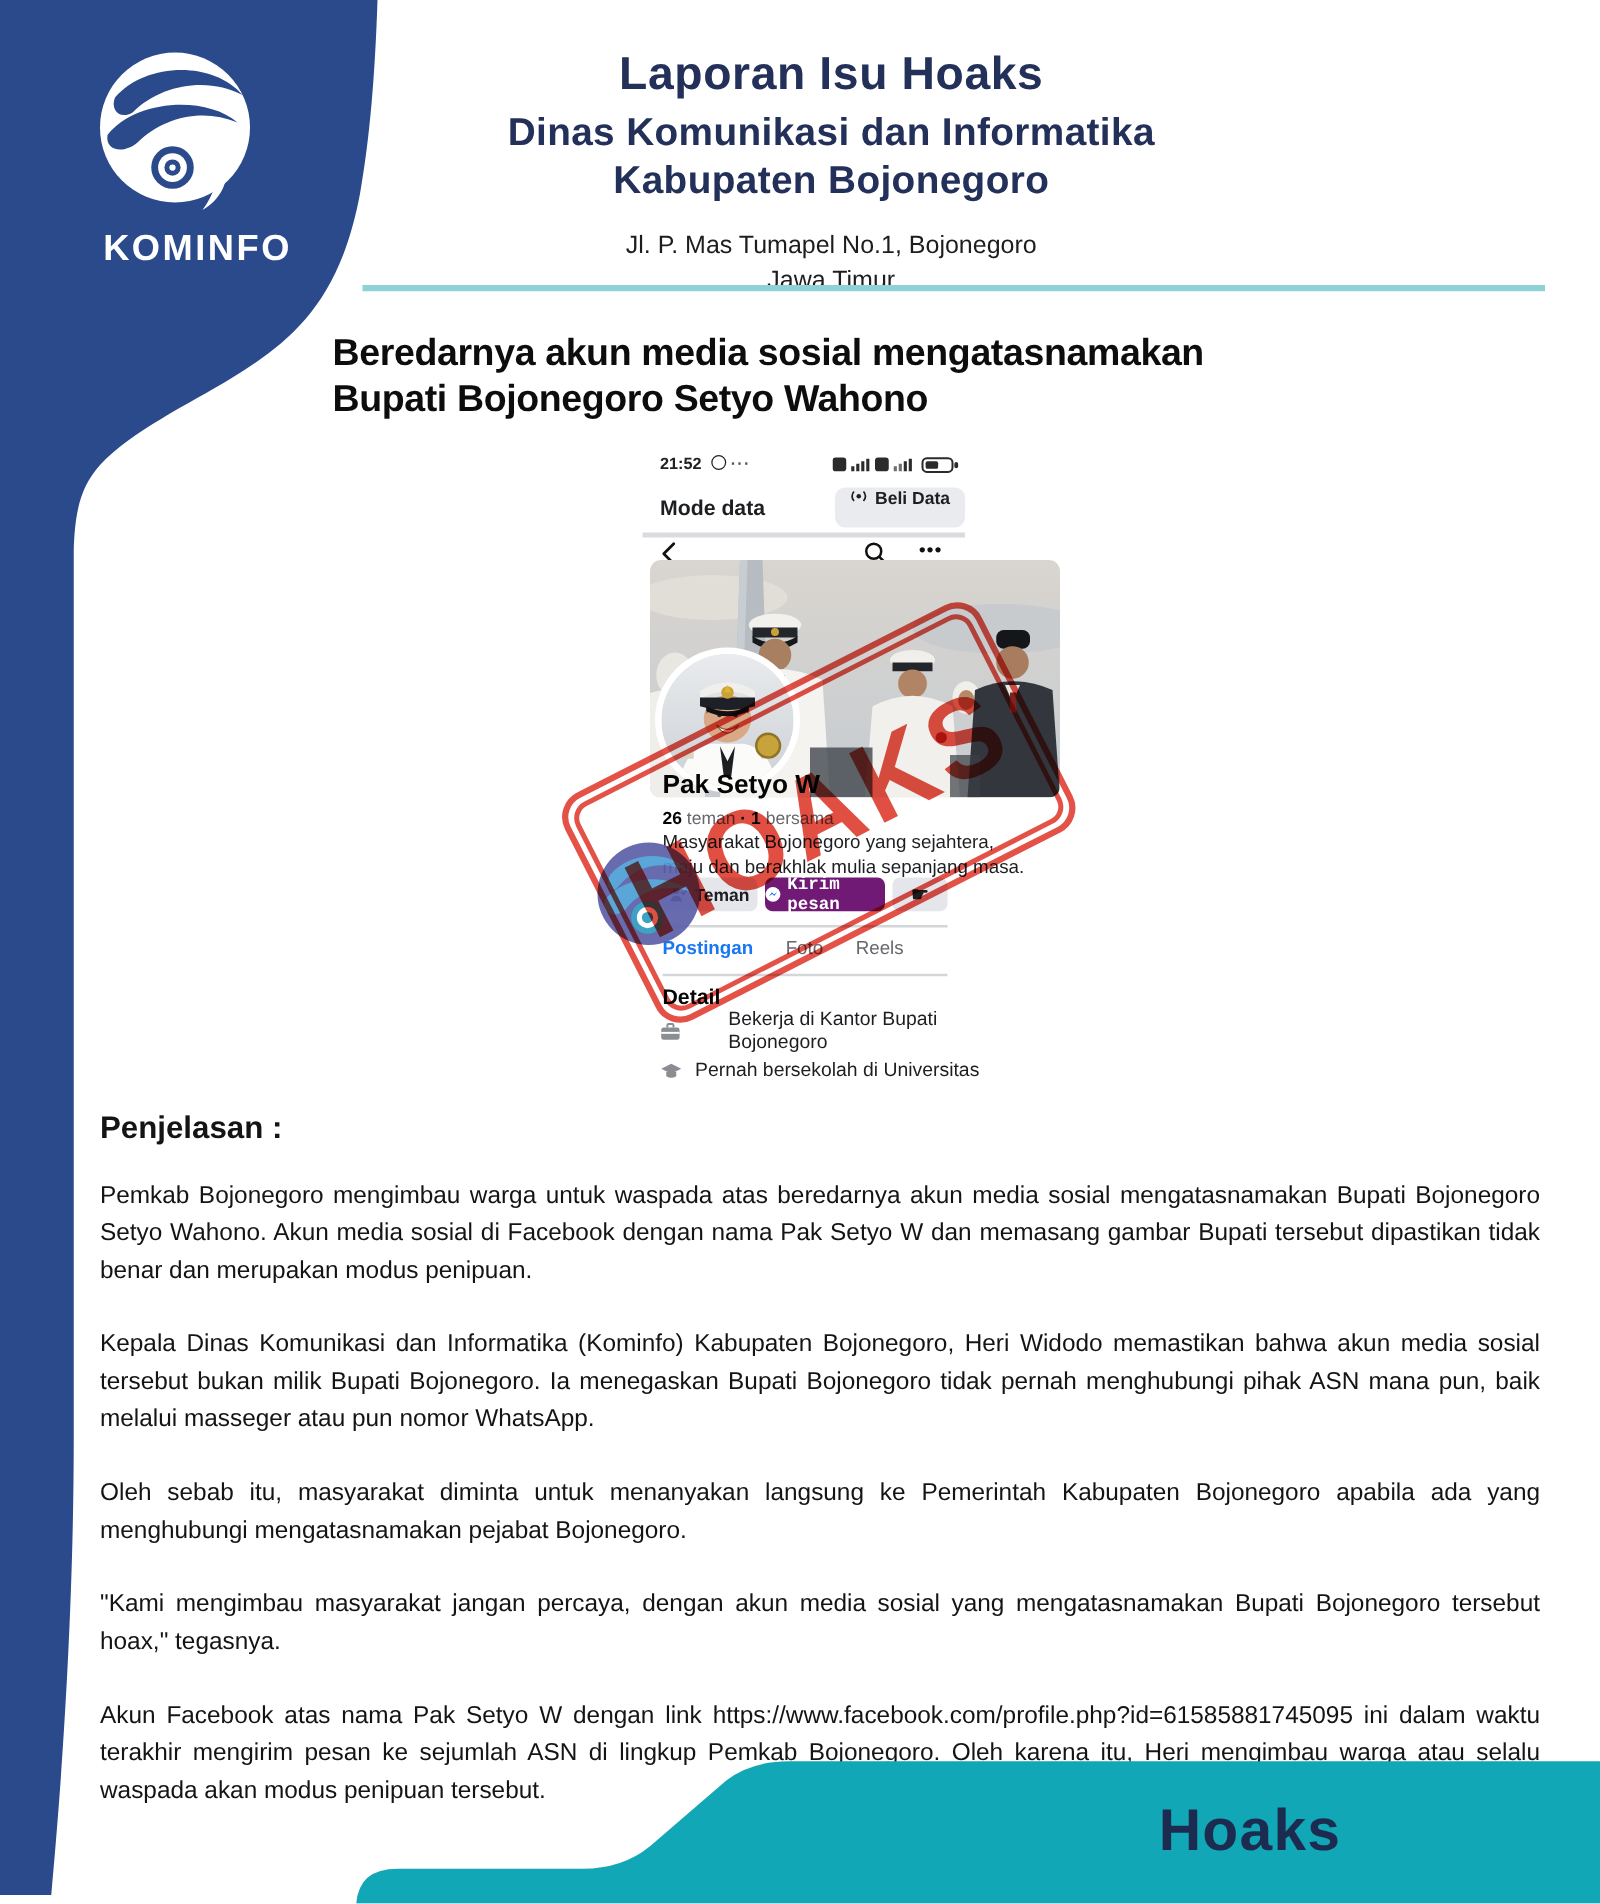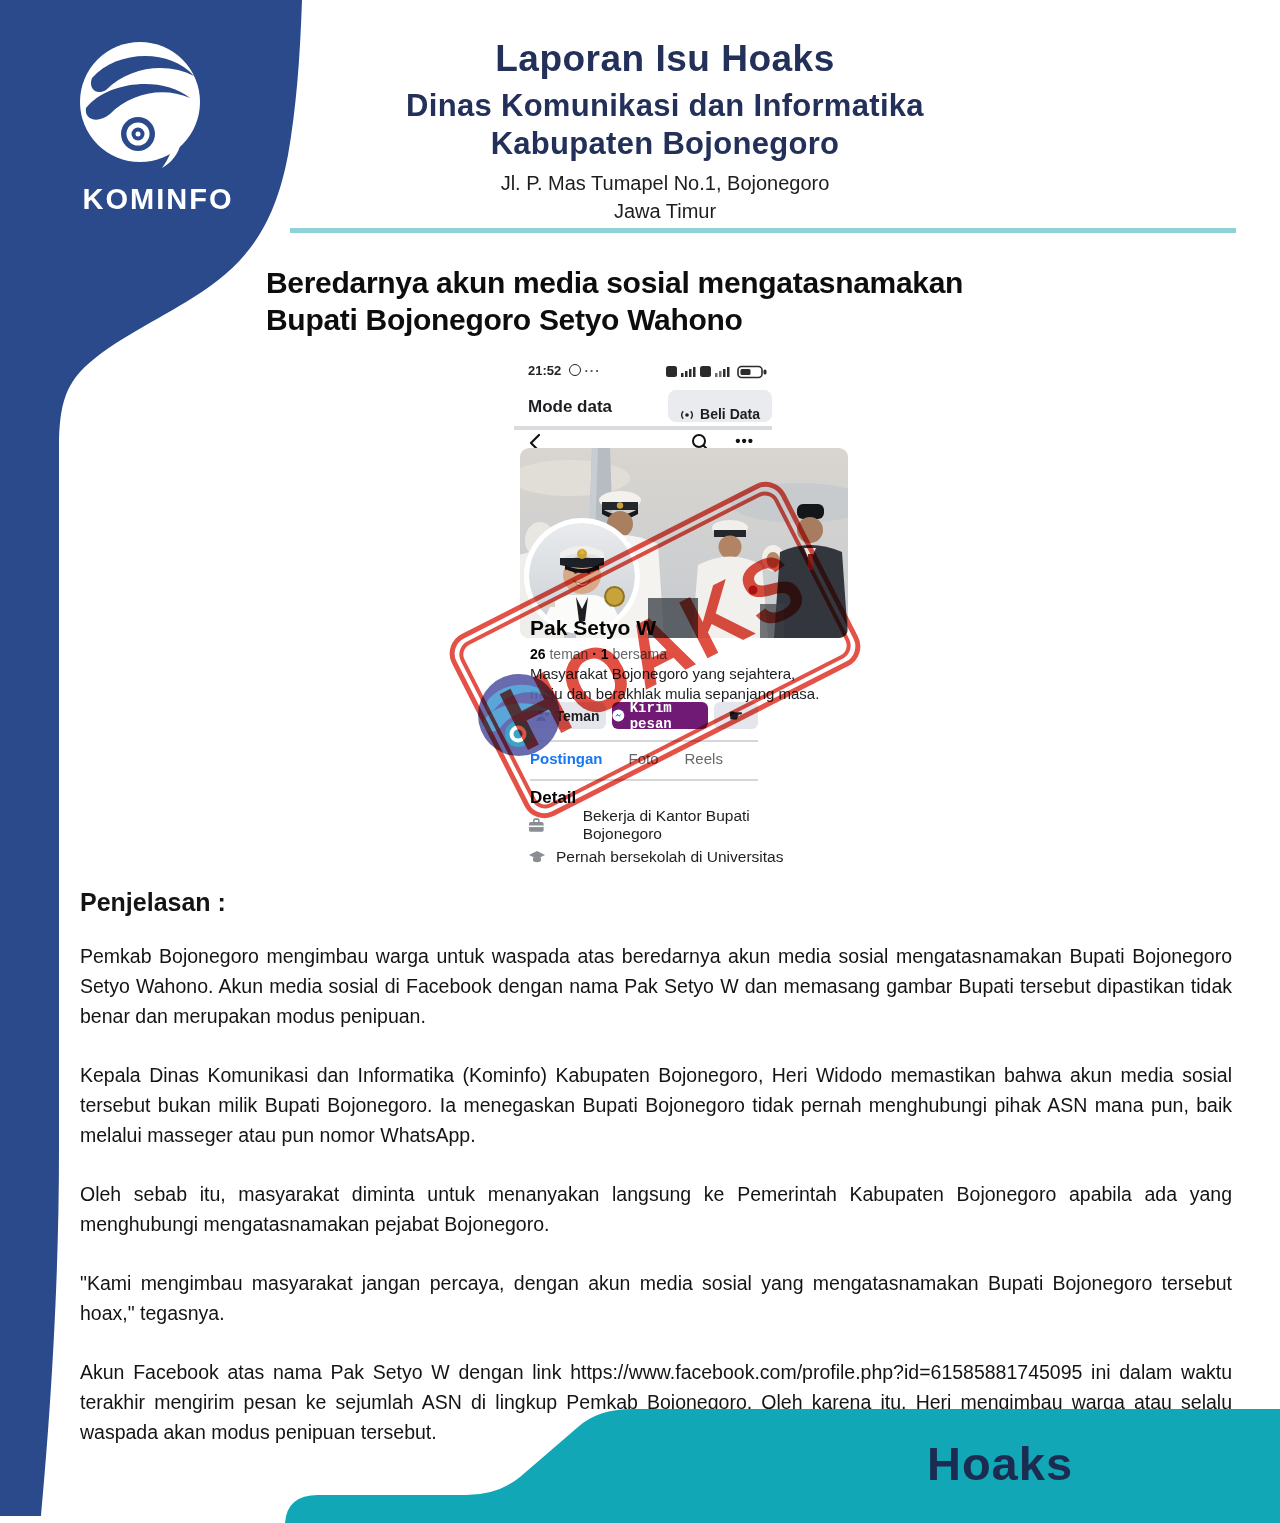--- a/index.html
+++ b/index.html
@@ -27,21 +27,21 @@
   .emblem-caption{font-size:11px;font-weight:bold;color:#3d2a12;line-height:13px;}
 
   
   #headline{left:219px;top:264px;width:830px;color:#0d0d0d;font-size:30px;
     font-weight:bold;line-height:37px;letter-spacing:-.3px;margin-left:47px;}
   #ph-status{left:528px;top:363px;width:242px;height:18px;font-size:13px;font-weight:bold;color:#222;}
   #ph-status .dots{color:#555;font-weight:bold;letter-spacing:1px;}
   #ph-mode-row{left:528px;top:390px;width:244px;height:34px;}
   #mode-label{font-size:17px;font-weight:bold;color:#1c1e21;line-height:34px;}
   #buy-data-btn{position:absolute;right:0;top:0;background:#e9ebef;border-radius:8px;
-    height:32px;display:flex;align-items:flex-end;padding:0 12px;gap:6px;
+    height:32px;display:flex;align-items:flex-start;padding:0 12px;gap:6px;
     font-size:14px;font-weight:bold;color:#1c1e21;}
   #ph-divider1{left:514px;top:426px;width:258px;height:4px;background:#d9dbde;}
   #ph-nav{left:528px;top:432px;width:226px;height:22px;}
   #cover-photo{left:520px;top:448px;width:328px;height:190px;border-radius:9px;overflow:hidden;}
   #avatar{left:524px;top:518px;width:116px;height:116px;border-radius:50%;
     background:#fff;display:flex;align-items:center;justify-content:center;}
   #avatar svg{border-radius:50%;}
   #avatar-badge{left:604px;top:586px;width:17px;height:17px;border-radius:50%;
     background:#c8a23a;border:2px solid #8d7427;}
   #profile-name{left:530px;top:616px;font-size:21px;font-weight:bold;color:#050505;}
@@ -97,21 +97,21 @@
       <circle cx="60" cy="92" r="2.5" fill="#ffffff"></circle>
       <path d="M100,78 C108,96 102,116 84,126 C96,110 98,94 92,84 Z" fill="#ffffff"></path>
     </g>
   </svg>
   <div id="kominfo-label" class="abs">KOMINFO</div>
 
   <div id="header-block" class="abs">
     <div id="header-title">Laporan Isu Hoaks</div>
     <div class="header-org">Dinas Komunikasi dan Informatika</div>
     <div class="header-org" style="margin-top:2px">Kabupaten Bojonegoro</div>
-    <div class="header-addr" style="margin-top:10px">Jl. P. Mas Tumapel No.1, Bojonegoro</div>
+    <div class="header-addr" style="margin-top:23px">Jl. P. Mas Tumapel No.1, Bojonegoro</div>
     <div class="header-addr">Jawa Timur</div>
   </div>
   <div id="teal-rule" class="abs"></div>
 
 
   <div id="headline" class="abs">
     <div>Beredarnya  akun media sosial mengatasnamakan</div>
     <div>Bupati Bojonegoro Setyo Wahono</div>
   </div>
 

